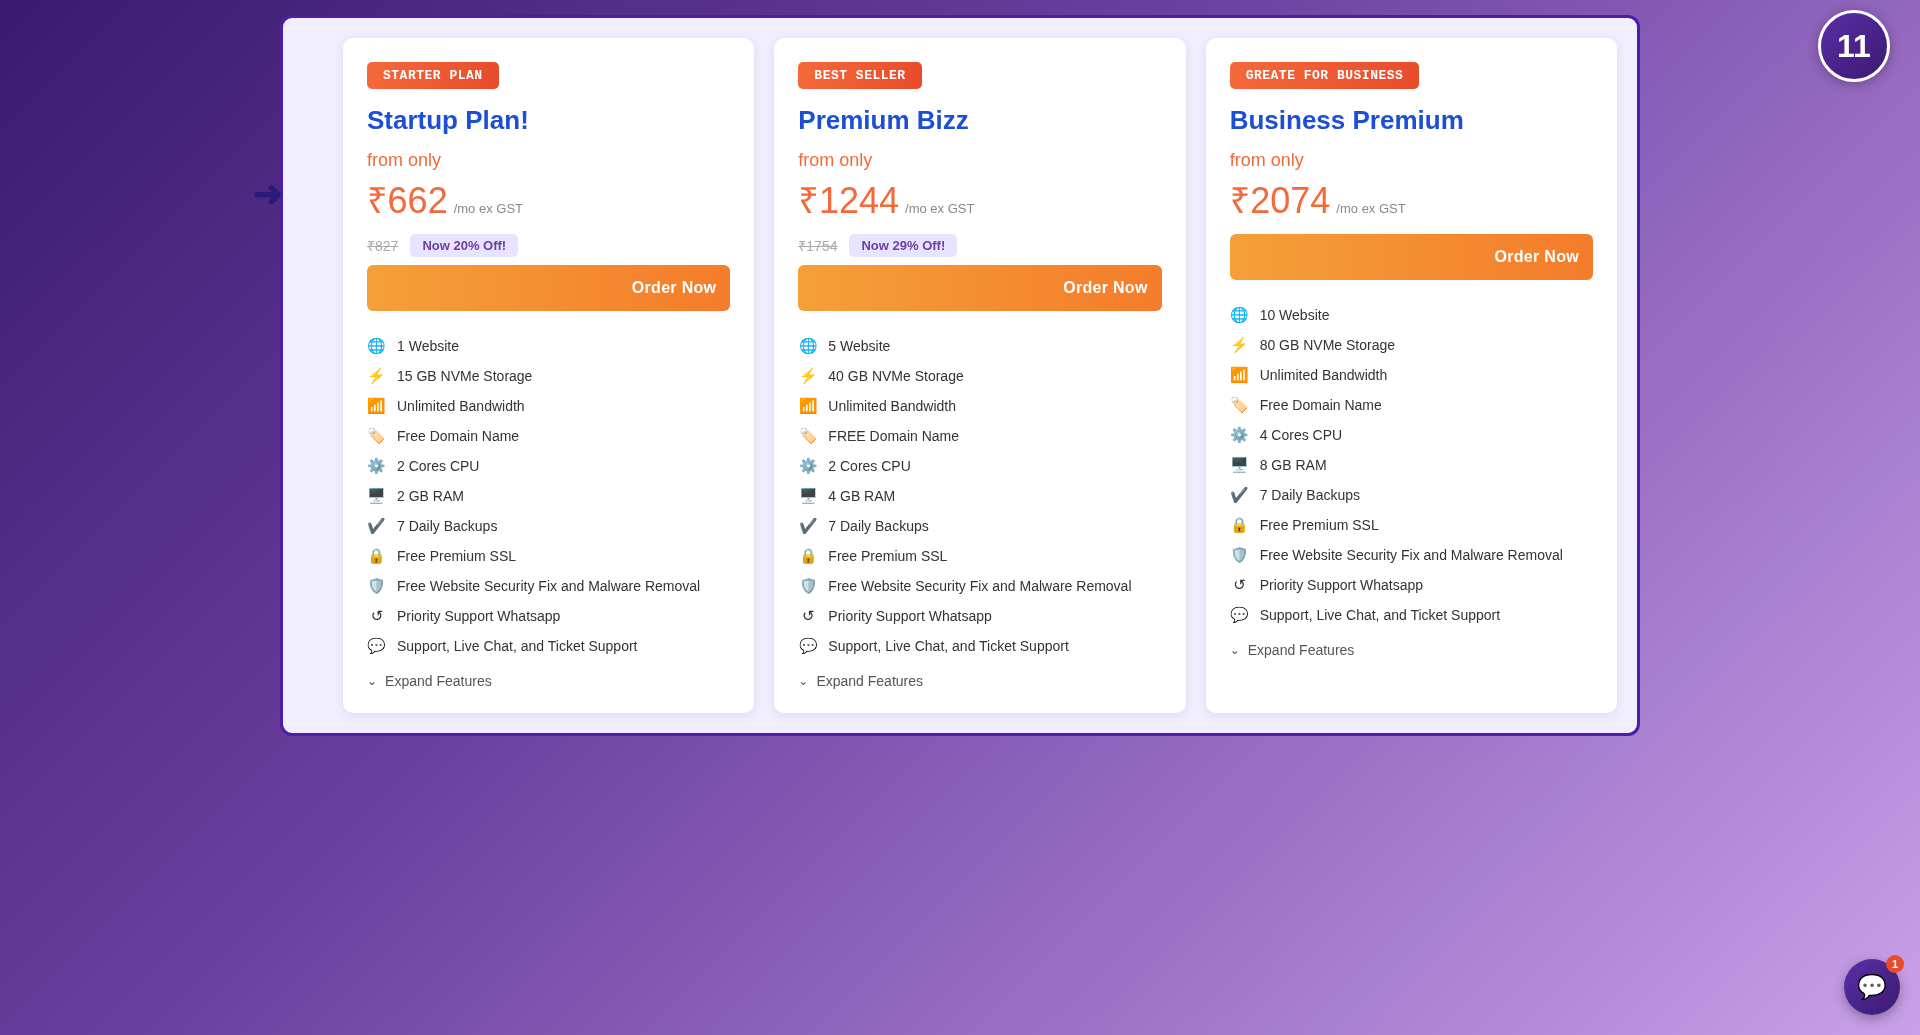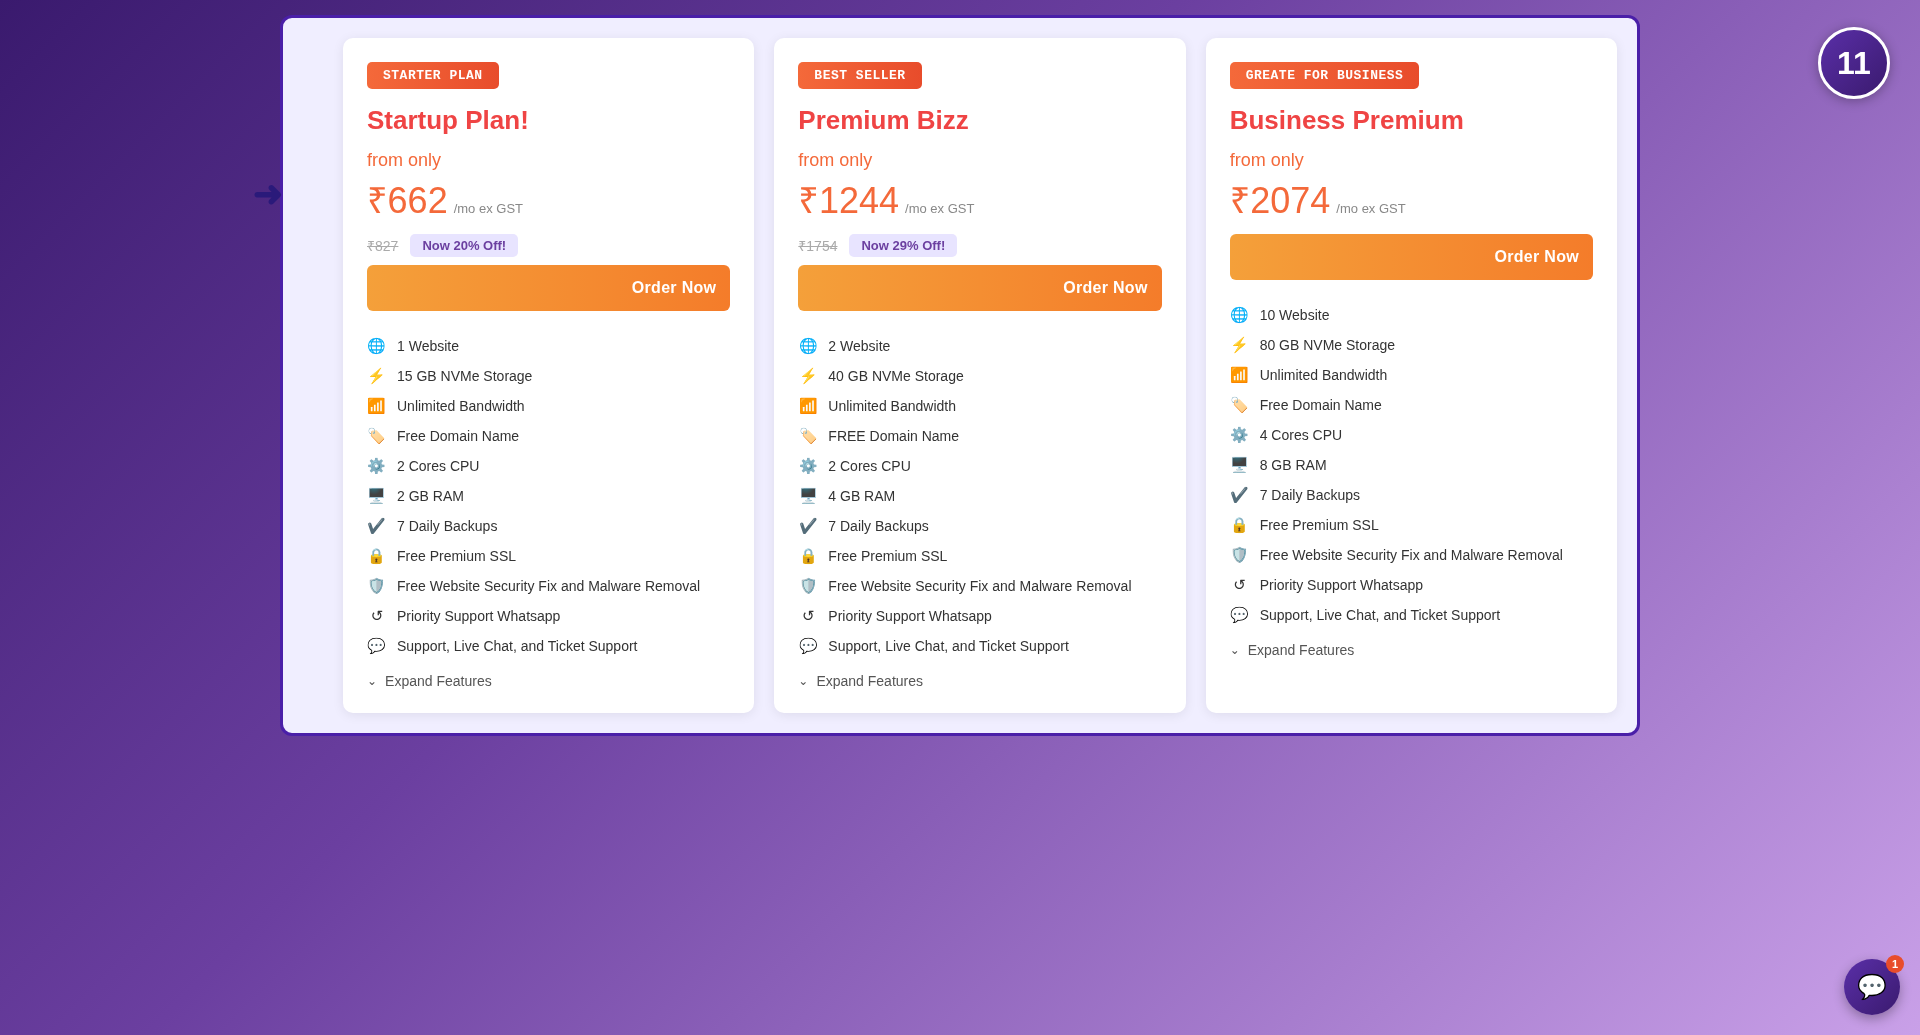--- a/index.html
+++ b/index.html
@@ -51,21 +51,21 @@
       margin-bottom: 16px;
       text-transform: uppercase;
       font-family: Liberation Mono, monospace;
     }
     .badge-starter { background: linear-gradient(90deg, #f4693a, #e84c2b); }
     .badge-bestseller { background: linear-gradient(90deg, #f4693a, #e84c2b); }
     .badge-business { background: linear-gradient(90deg, #f4693a, #e84c2b); }
     .plan-title {
       font-size: 26px;
       font-weight: 800;
-      color: #ef4444;
+      color: #1d4ed8;
       margin-bottom: 14px;
     }
     .from-only {
       color: #f4693a;
       font-size: 18px;
       margin-bottom: 4px;
     }
     .price-row {
       display: flex;
       align-items: baseline;
@@ -144,21 +144,21 @@
       font-size: 14px;
       cursor: pointer;
     }
     .expand-icon {
       font-size: 12px;
       color: #555;
     }
     
     .circle-badge {
       position: fixed;
-      top: 27px;
+      top: 10px;
       right: 30px;
       width: 72px;
       height: 72px;
       background: linear-gradient(135deg, #5a2fa8, #3a1a6e);
       border-radius: 50%;
       display: flex;
       align-items: center;
       justify-content: center;
       color: #fff;
       font-size: 32px;
@@ -307,21 +307,21 @@
     </div>
     <div class="discount-row">
       <span class="old-price">₹1754</span>
       <span class="discount-badge">Now 29% Off!</span>
     </div>
     <button class="order-btn">Order Now</button>
     <ul class="features-list">
 
     <li>
       <span class="feat-icon">🌐</span>
-      <span>2 Website</span>
+      <span>5 Website</span>
     </li>
 
     <li>
       <span class="feat-icon">⚡</span>
       <span>40 GB NVMe Storage</span>
     </li>
 
     <li>
       <span class="feat-icon">📶</span>
       <span>Unlimited Bandwidth</span>

